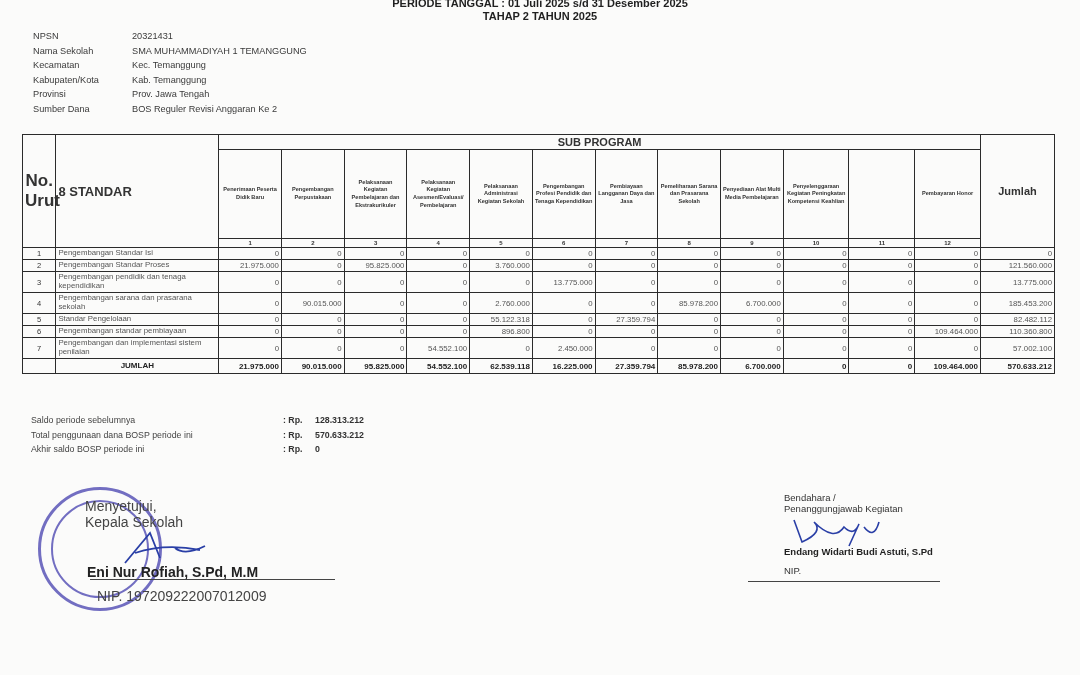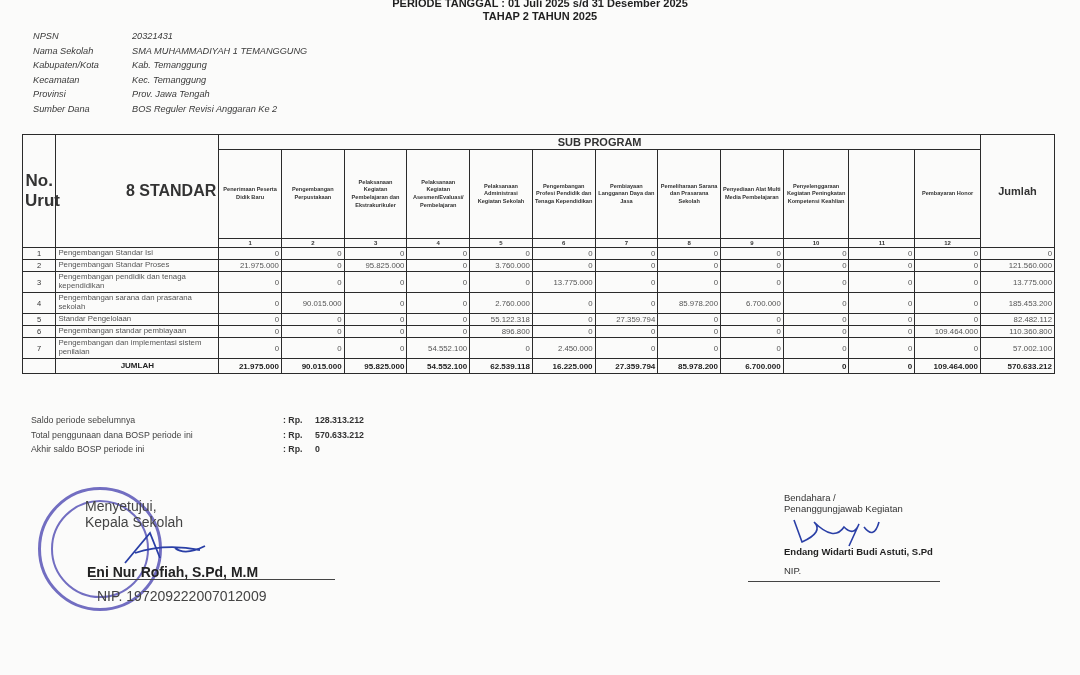--- a/index.html
+++ b/index.html
@@ -4,34 +4,34 @@
 <style>
   html, body { margin:0; padding:0; }
   body {
     width:1080px; height:675px; overflow:hidden; position:relative;
     background:#fbfbfa;
     font-family:"Liberation Sans", sans-serif; color:#222;
   }
   .title { position:absolute; left:0; width:1080px; text-align:center; font-weight:bold; font-size:11px; color:#1f1f1f; }
   .t1 { top:-3px; }
   .t2 { top:10px; }
-  .info { position:absolute; left:33px; top:31px; font-size:9.2px; color:#3a3a3a;font-style:italic; }
+  .info { position:absolute; left:33px; top:31px; font-size:9.2px; color:#3a3a3a; }
   .info .row { height:14.6px; display:flex; }
   .info .lbl { width:99px; }
   table.main {
     position:absolute; left:22px; top:134px; width:1033px;
     border-collapse:collapse; table-layout:fixed; font-size:8px; color:#333;
   }
   table.main td, table.main th { border:1.3px solid #2b2b2b; padding:0 2px; }
   th { font-weight:bold; }
   .hdr-sub { font-size:11px; height:14px; text-align:center; }
   .hdr-col { font-size:5.6px; line-height:1.35; text-align:center; height:88px; vertical-align:middle; color:#333; }
   .hdr-num { font-size:6px; height:8px; text-align:center; }
   .no-urut { font-size:17px; text-align:center; }
-  .std-title { font-size:16px; text-align:right; }
+  .std-title { font-size:13px; text-align:left; }
   .jml-hdr { font-size:11px; text-align:center; }
   td.num { text-align:right; font-size:7.8px; color:#555; }
   td.no { text-align:center; font-size:7.5px; }
   td.name { font-size:7.8px; color:#555; line-height:1.1; }
   tr.r1 td { height:11px; }
   tr.r2 td { height:20px; }
   tr.total td { height:14px; font-weight:bold; color:#222; font-size:8px; }
   .summary { position:absolute; left:31px; top:415px; font-size:8.8px; color:#444; }
   .summary .row { display:flex; height:14.6px; }
   .summary .lbl { width:252px; }
@@ -55,26 +55,26 @@
 <div class="info">
   <div class="row">
       <span class="lbl">NPSN</span>
       <span>20321431</span>
     </div>
   <div class="row">
       <span class="lbl">Nama Sekolah</span>
       <span>SMA MUHAMMADIYAH 1 TEMANGGUNG</span>
     </div>
   <div class="row">
+      <span class="lbl">Kecamatan</span>
+      <span>Kec. Temanggung</span>
+    </div>
+  <div class="row">
       <span class="lbl">Kabupaten/Kota</span>
       <span>Kab. Temanggung</span>
-    </div>
-  <div class="row">
-      <span class="lbl">Kecamatan</span>
-      <span>Kec. Temanggung</span>
     </div>
   <div class="row">
       <span class="lbl">Provinsi</span>
       <span>Prov. Jawa Tengah</span>
     </div>
   <div class="row">
       <span class="lbl">Sumber Dana</span>
       <span>BOS Reguler Revisi Anggaran Ke 2</span>
     </div>
 </div>

